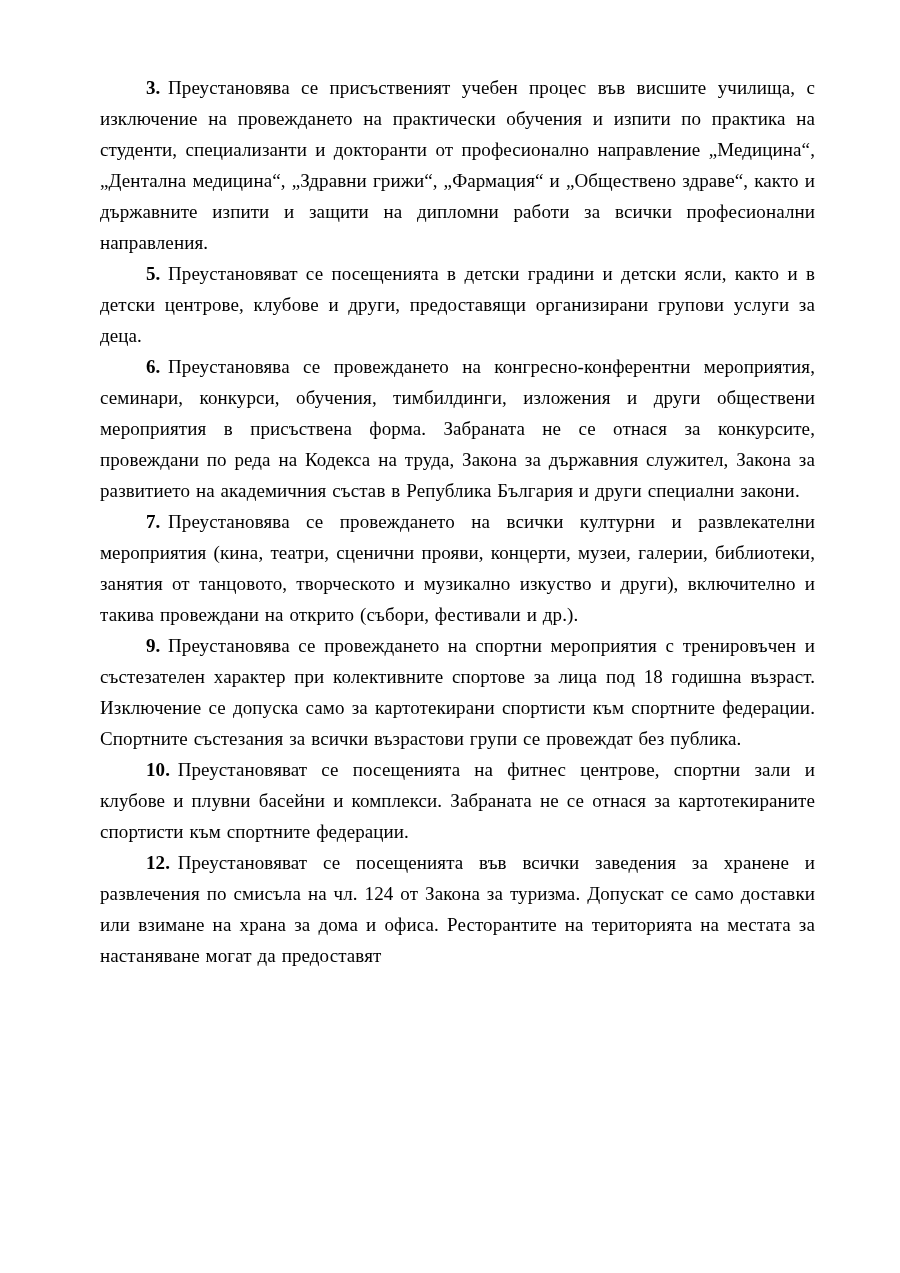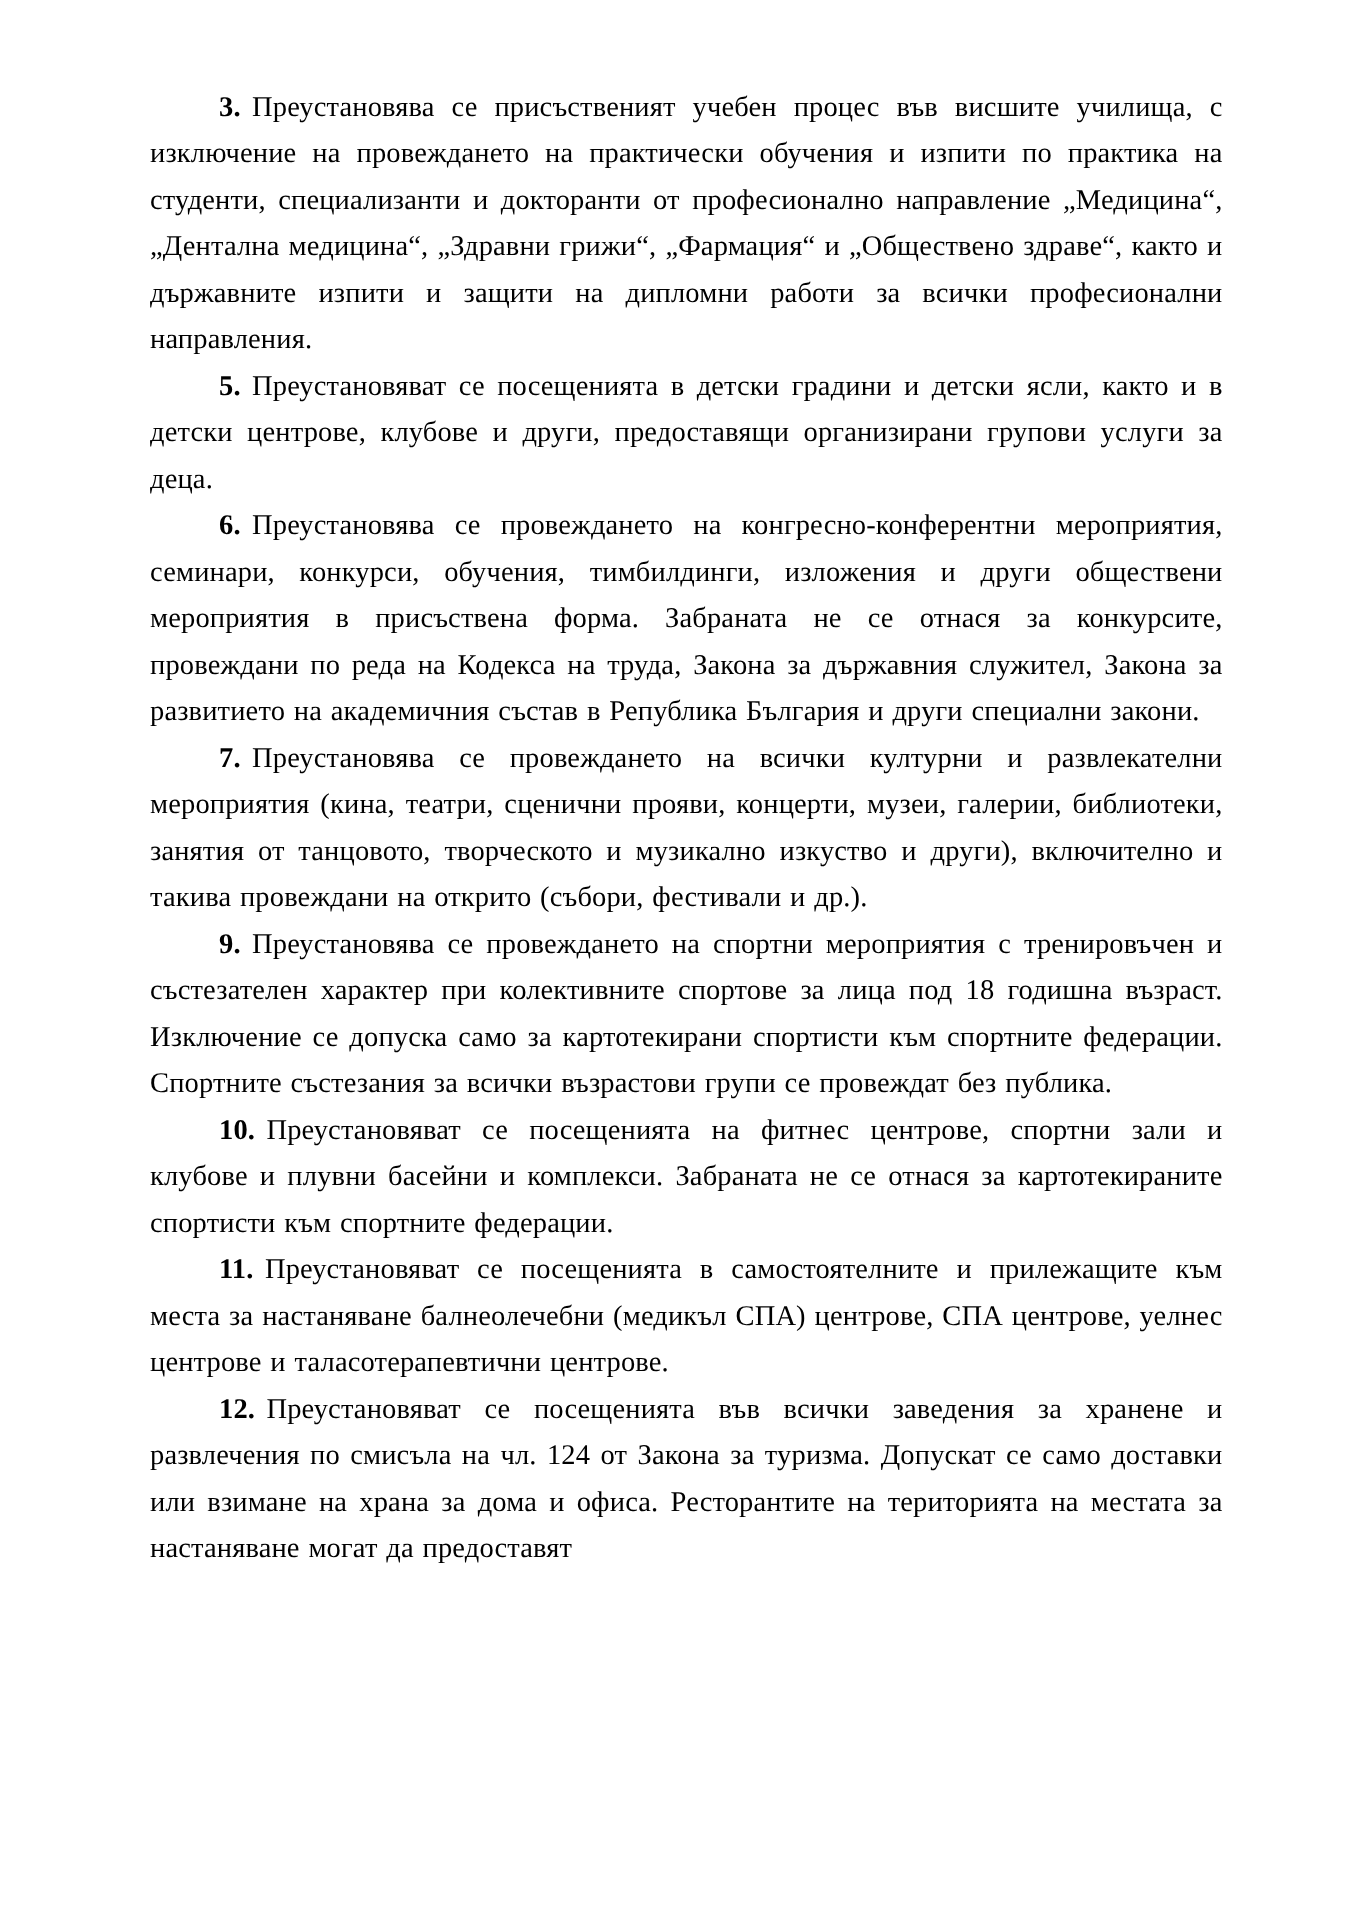--- a/index.html
+++ b/index.html
@@ -10,21 +10,21 @@
   .page {
     position: relative;
     width: 900px;
     height: 1273px;
     margin: 0 auto;
     background: #ffffff;
     color: #000000;
     font-family: "Liberation Serif", "DejaVu Serif", serif;
     overflow: hidden;
     box-sizing: border-box;
-    padding: 56px 85px 60px 100px;
+    padding: 72px 85px 60px 100px;
   }
   .doc-body {
     width: 715px;
   }
   p.para {
     margin: 0;
     font-size: 19px;
     line-height: 31px;
     text-align: justify;
     text-align-last: left;
@@ -50,18 +50,17 @@
 
     <p class="para"><span class="num">6.</span><span>Преустановява се провеждането на конгресно-конферентни мероприятия, семинари, конкурси, обучения, тимбилдинги, изложения и други обществени мероприятия в присъствена форма. Забраната не се отнася за конкурсите, провеждани по реда на Кодекса на труда, Закона за държавния служител, Закона за развитието на академичния състав в Република България и други специални закони.</span></p>
 
     <p class="para"><span class="num">7.</span><span>Преустановява се провеждането на всички културни и развлекателни мероприятия (кина, театри, сценични прояви, концерти, музеи, галерии, библиотеки, занятия от танцовото, творческото и музикално изкуство и други), включително и такива провеждани на открито (събори, фестивали и др.).</span></p>
 
 
     <p class="para"><span class="num">9.</span><span>Преустановява се провеждането на спортни мероприятия с тренировъчен и състезателен характер при колективните спортове за лица под 18 годишна възраст. Изключение се допуска само за картотекирани спортисти към спортните федерации. Спортните състезания за всички възрастови групи се провеждат без публика.</span></p>
 
     <p class="para"><span class="num">10.</span><span>Преустановяват се посещенията на фитнес центрове, спортни зали и клубове и плувни басейни и комплекси. Забраната не се отнася за картотекираните спортисти към спортните федерации.</span></p>
 
-    <p class="para"><span class="num">11.</span><span>Преустановяват се посещенията в самостоятелните и прилежащите към места за настаняване балнеолечебни (медикъл СПА) центрове, СПА центрове, уелнес центрове и таласотерапевтични центрове.</span></p>
 
     <p class="para"><span class="num">12.</span><span>Преустановяват се посещенията във всички заведения за хранене и развлечения по смисъла на чл. 124 от Закона за туризма. Допускат се само доставки или взимане на храна за дома и офиса. Ресторантите на територията на местата за настаняване могат да предоставят</span></p>
 
   </div>
 </div>
 
 </body></html>

